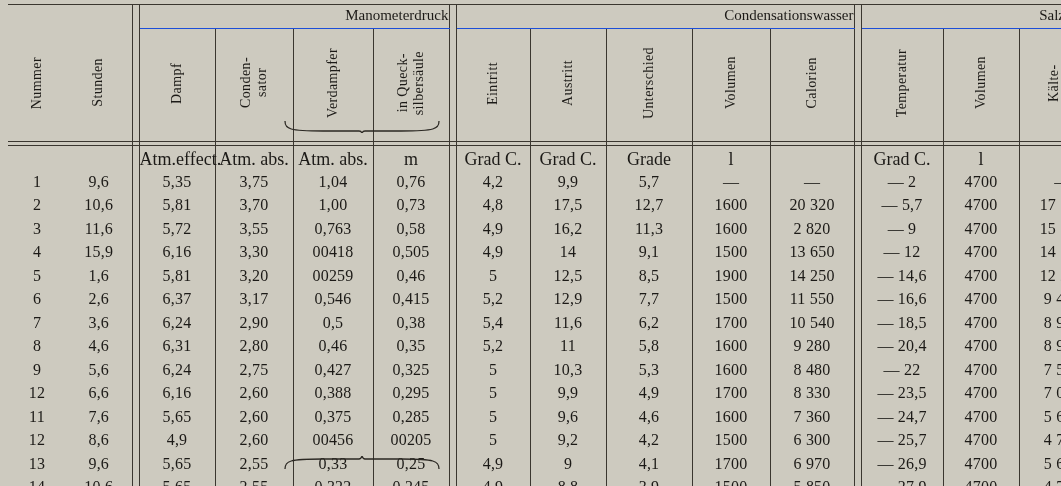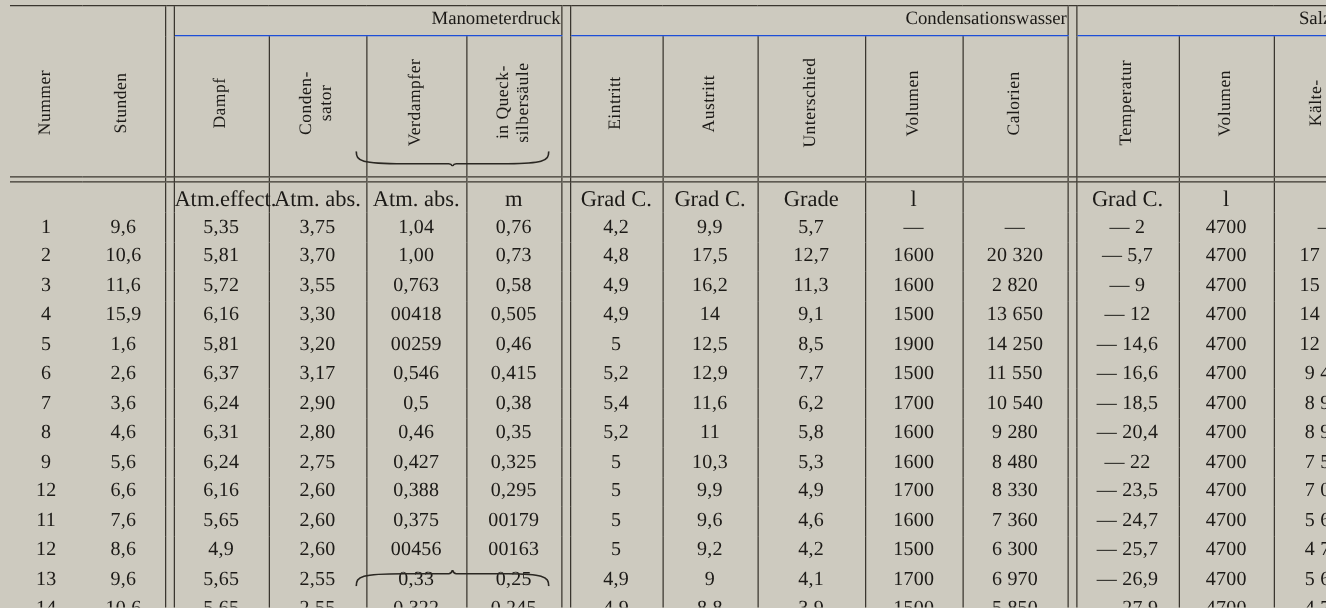--- a/index.html
+++ b/index.html
@@ -477,40 +477,40 @@
           <td class="vl">4700</td>
           <td class="vl">7 050</td>
         </tr>
         <tr class="data">
           <td>11</td>
           <td>7,6</td>
           <td class="sepcol"></td>
           <td>5,65</td>
           <td class="vl">2,60</td>
           <td class="vl">0,375</td>
-          <td class="vl">00179</td>
+          <td class="vl">0,285</td>
           <td class="sepcol"></td>
           <td>5</td>
           <td class="vl">9,6</td>
           <td class="vl">4,6</td>
           <td class="vl">1600</td>
           <td class="vl">7 360</td>
           <td class="sepcol"></td>
           <td>— 24,7</td>
           <td class="vl">4700</td>
           <td class="vl">5 640</td>
         </tr>
         <tr class="data">
           <td>12</td>
           <td>8,6</td>
           <td class="sepcol"></td>
           <td>4,9</td>
           <td class="vl">2,60</td>
           <td class="vl">00456</td>
-          <td class="vl">00163</td>
+          <td class="vl">00205</td>
           <td class="sepcol"></td>
           <td>5</td>
           <td class="vl">9,2</td>
           <td class="vl">4,2</td>
           <td class="vl">1500</td>
           <td class="vl">6 300</td>
           <td class="sepcol"></td>
           <td>— 25,7</td>
           <td class="vl">4700</td>
           <td class="vl">4 700</td>

